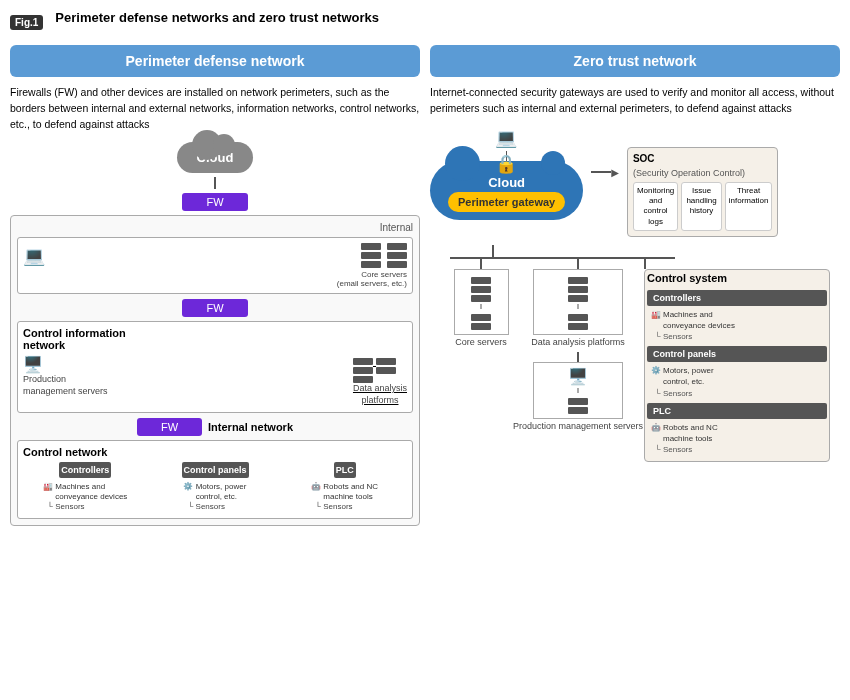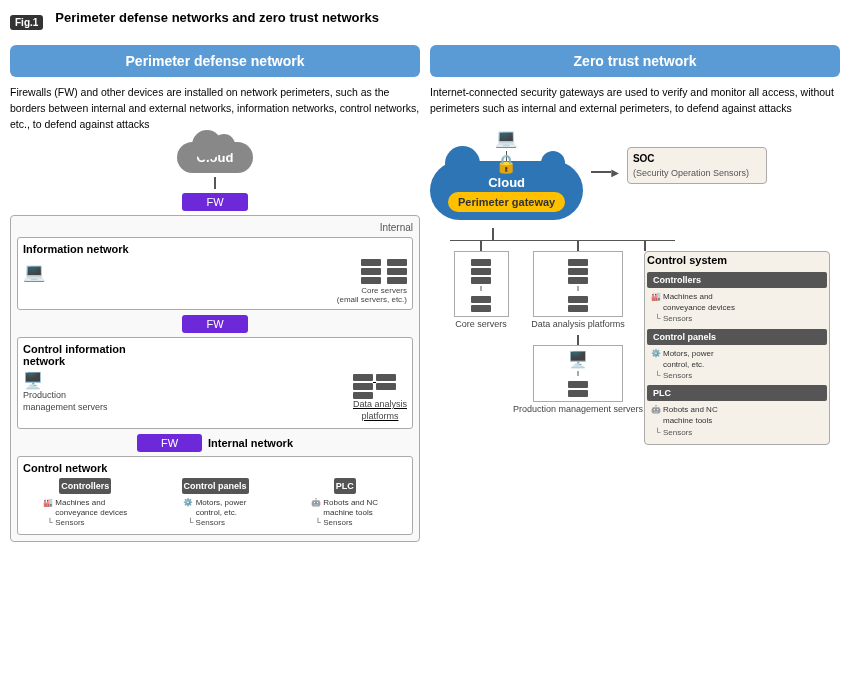--- a/index.html
+++ b/index.html
@@ -293,21 +293,20 @@
         </div>
 
       <div class="fw-row">
         <span class="fw-badge">FW</span>
       </div>
 
       <div style="border:1.5px solid #aaa; border-radius:4px; padding:6px; background:#f9f9f9; margin-top:4px;">
         <div class="internal-label">Internal</div>
 
         <div class="network-zone">
-          <div class="zone-label">Information network</div>
           <div class="zone-row">
             <div class="laptop-icon">💻</div>
             <div style="flex:1; display:flex; justify-content:flex-end; align-items:center; gap:6px;">
               <div class="server-icon">
                 <div class="server-unit"></div>
                 <div class="server-unit"></div>
                 <div class="server-unit"></div>
               </div>
               <div class="server-icon">
                 <div class="server-unit"></div>
@@ -418,21 +417,26 @@
         </div>
       </div>
 
       <div style="display:flex; align-items:center; margin-top:40px;">
         <div style="width:20px; height:1.5px; background:#555;"></div>
         <div style="font-size:10px; color:#555;">▶</div>
       </div>
 
       <div class="soc-box" style="margin-top:20px;">
         <div class="soc-title">SOC</div>
-        <div class="soc-subtitle">(Security Operation Sensors)</div>
+        <div class="soc-subtitle">(Security Operation Control)</div>
+        <div class="soc-items">
+          <div class="soc-item">Monitoring<br>and control<br>logs</div>
+          <div class="soc-item">Issue<br>handling<br>history</div>
+          <div class="soc-item">Threat<br>information</div>
+        </div>
       </div>
     </div>
 
     <div style="display:flex; margin-left:62px; margin-bottom:0;">
       <div style="width:1.5px; height:12px; background:#555;"></div>
     </div>
 
     <div style="display:flex; margin-left:20px; margin-right:10px; align-items:center; margin-bottom:0;">
       <div style="width:42px; height:1.5px; background:#555;"></div>
       <div style="width:1.5px; height:1.5px; background:#555;"></div>

